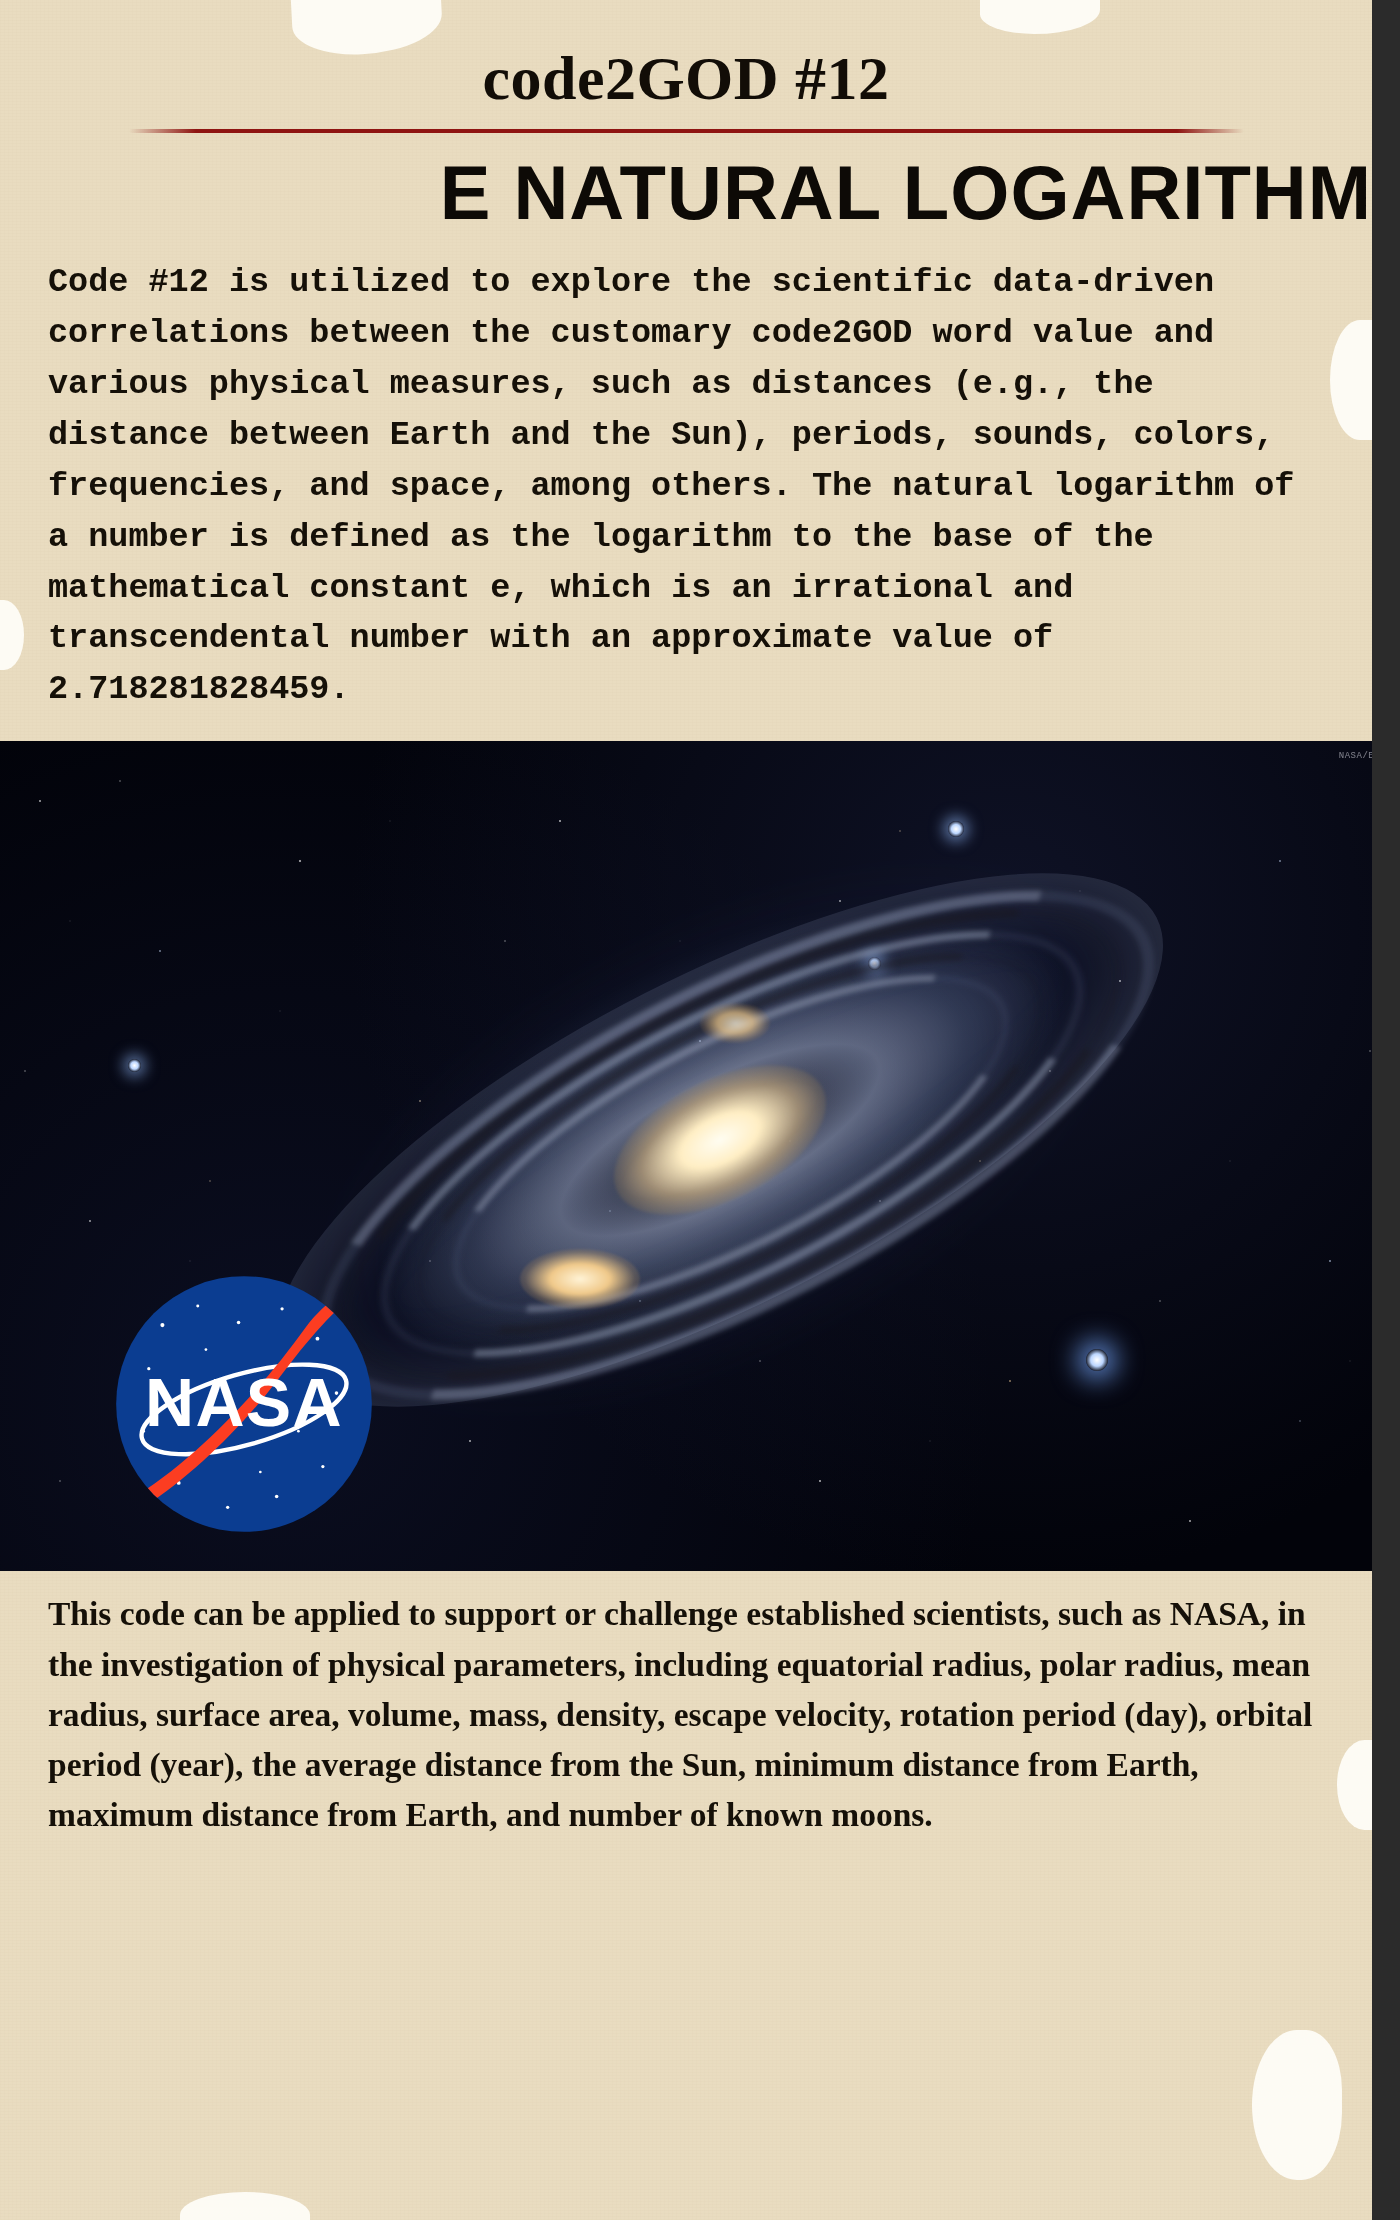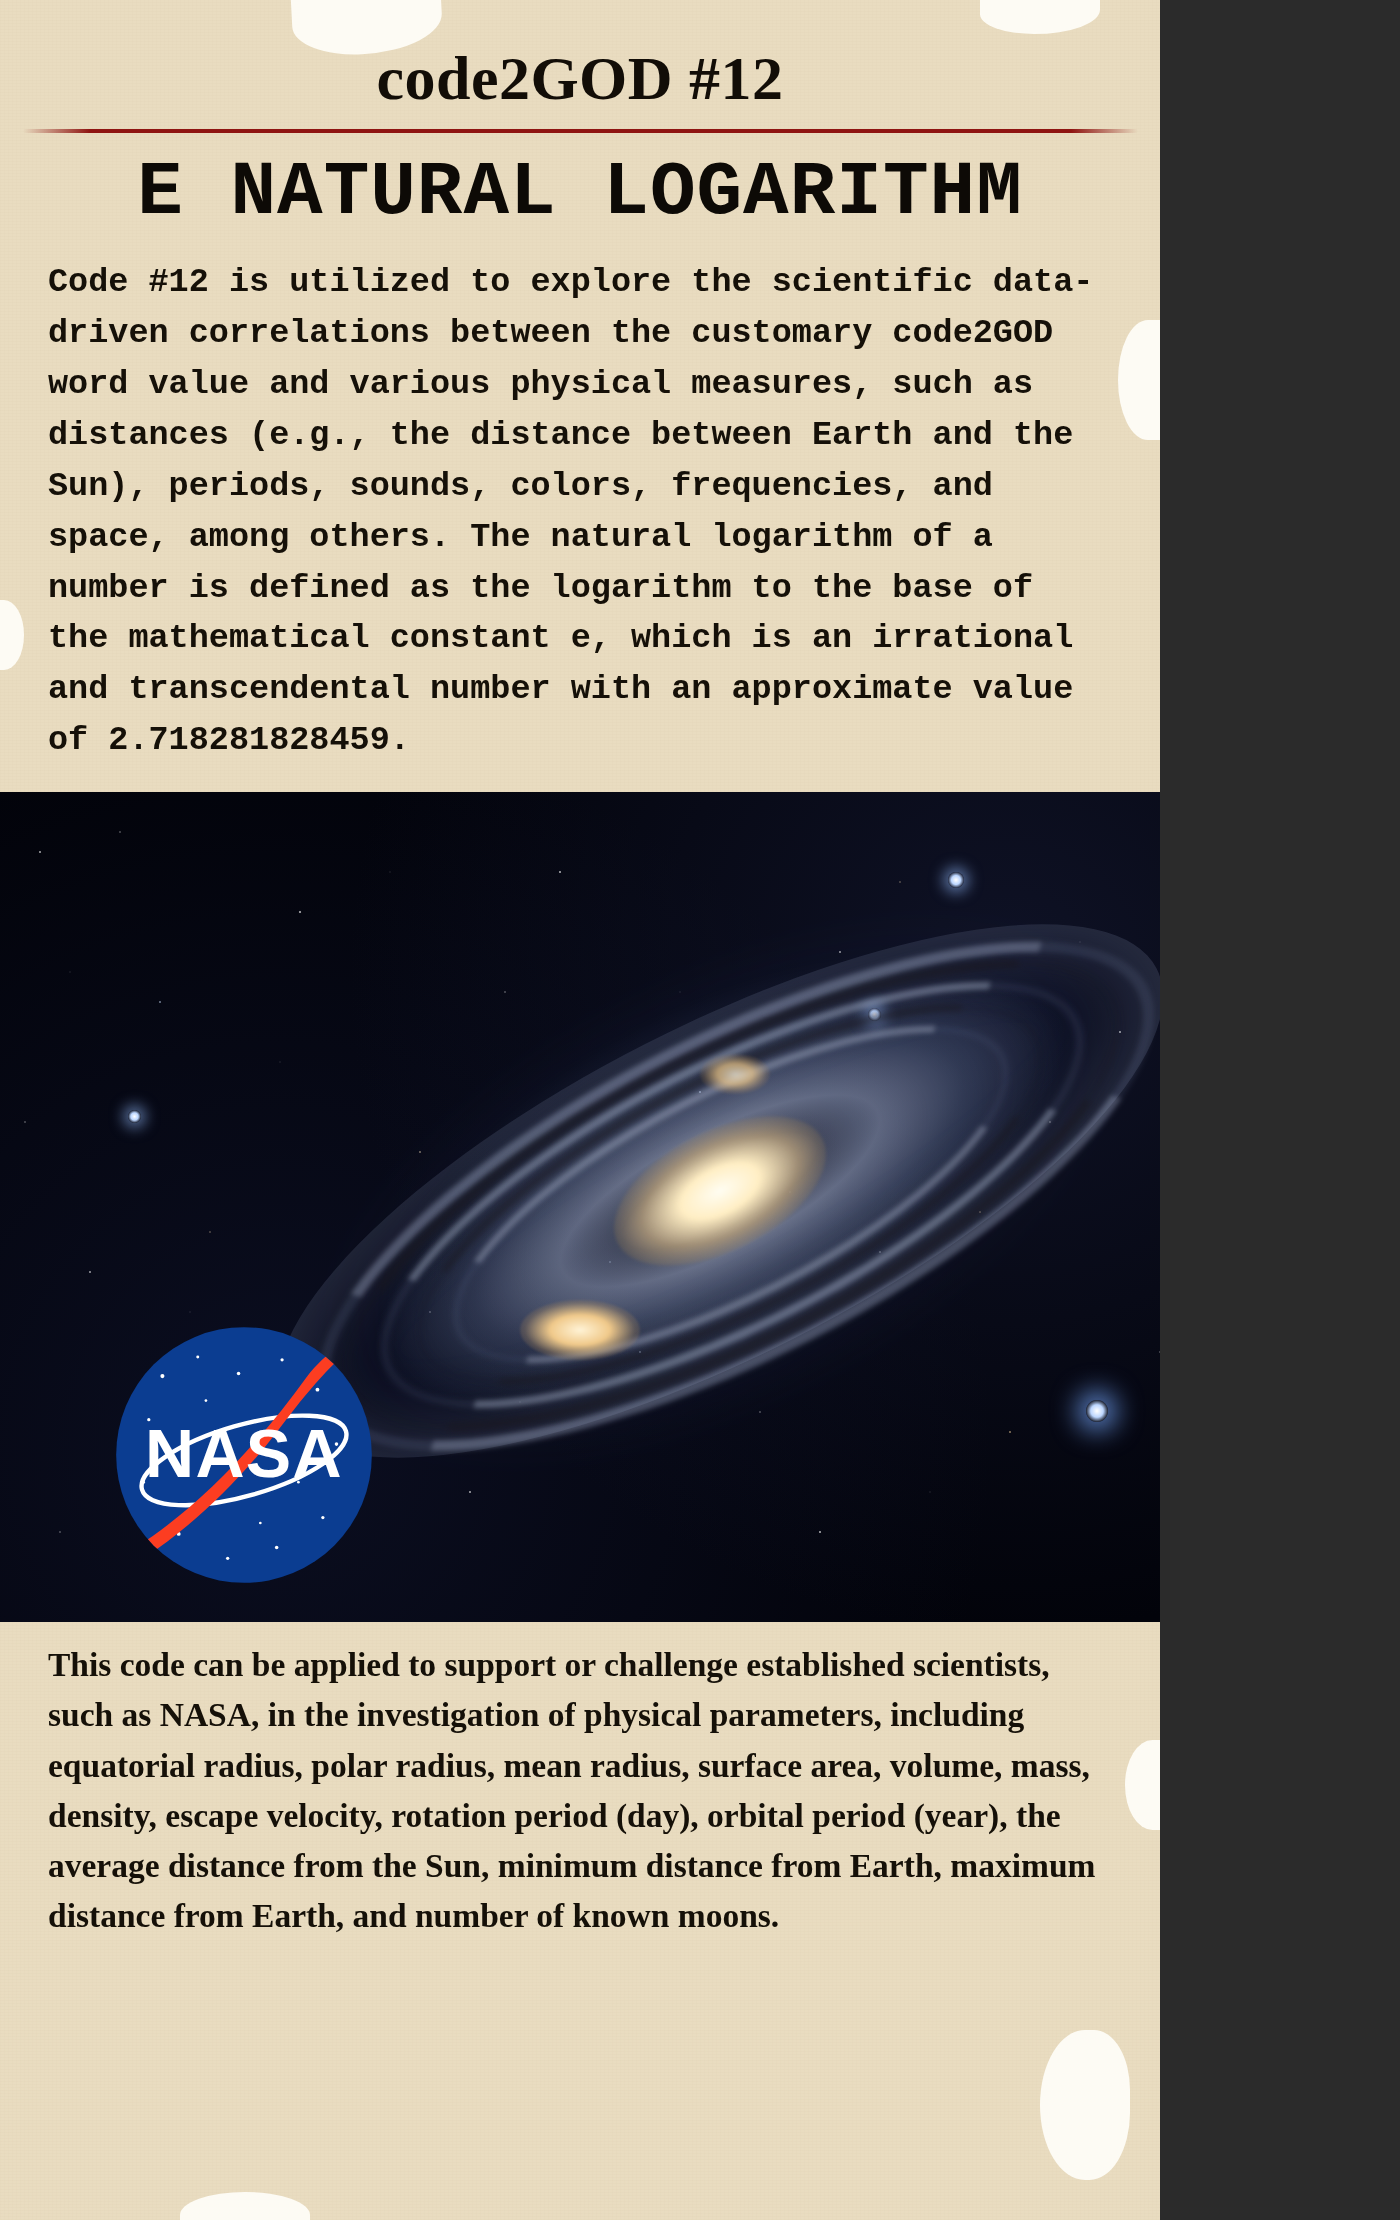--- a/index.html
+++ b/index.html
@@ -9,21 +9,21 @@
   }
   body {
     width: 1400px;
     height: 2220px;
     overflow: hidden;
     font-family: "Liberation Serif", serif;
   }
 
   .page {
     position: relative;
-    width: 1160px;
+    width: 1372px;
     height: 2220px;
     overflow: hidden;
     background-color: #e9dcc0;
     background-image:
       radial-gradient(ellipse 260px 200px at 6% 2%, rgba(140,100,55,0.55), rgba(140,100,55,0) 70%),
       radial-gradient(ellipse 300px 220px at 97% 4%, rgba(150,110,60,0.55), rgba(150,110,60,0) 70%),
       radial-gradient(ellipse 220px 170px at 50% 0%, rgba(130,95,50,0.35), rgba(130,95,50,0) 72%),
       radial-gradient(ellipse 280px 240px at 2% 55%, rgba(145,105,58,0.40), rgba(145,105,58,0) 72%),
       radial-gradient(ellipse 330px 260px at 99% 62%, rgba(150,110,60,0.42), rgba(150,110,60,0) 72%),
       radial-gradient(ellipse 300px 230px at 10% 98%, rgba(135,98,52,0.45), rgba(135,98,52,0) 72%),
@@ -75,22 +75,22 @@
 
   .rule {
     width: 1115px;
     height: 4px;
     margin: 18px auto 0 auto;
     background: linear-gradient(90deg, rgba(140,20,20,0) 0%, #8f1512 6%, #8f1512 94%, rgba(140,20,20,0) 100%);
     border-radius: 2px;
   }
 
   .subtitle {
-    text-align: center;
-    font-family: Liberation Mono, monospace;
+    text-align: right;
+    font-family: Liberation Sans, sans-serif;
     font-weight: bold;
     font-size: 76px;
     letter-spacing: 1px;
     color: #0d0a06;
     margin-top: 22px;
     line-height: 1.0;
   }
 
   .body-text {
     font-family: Liberation Mono, monospace;

